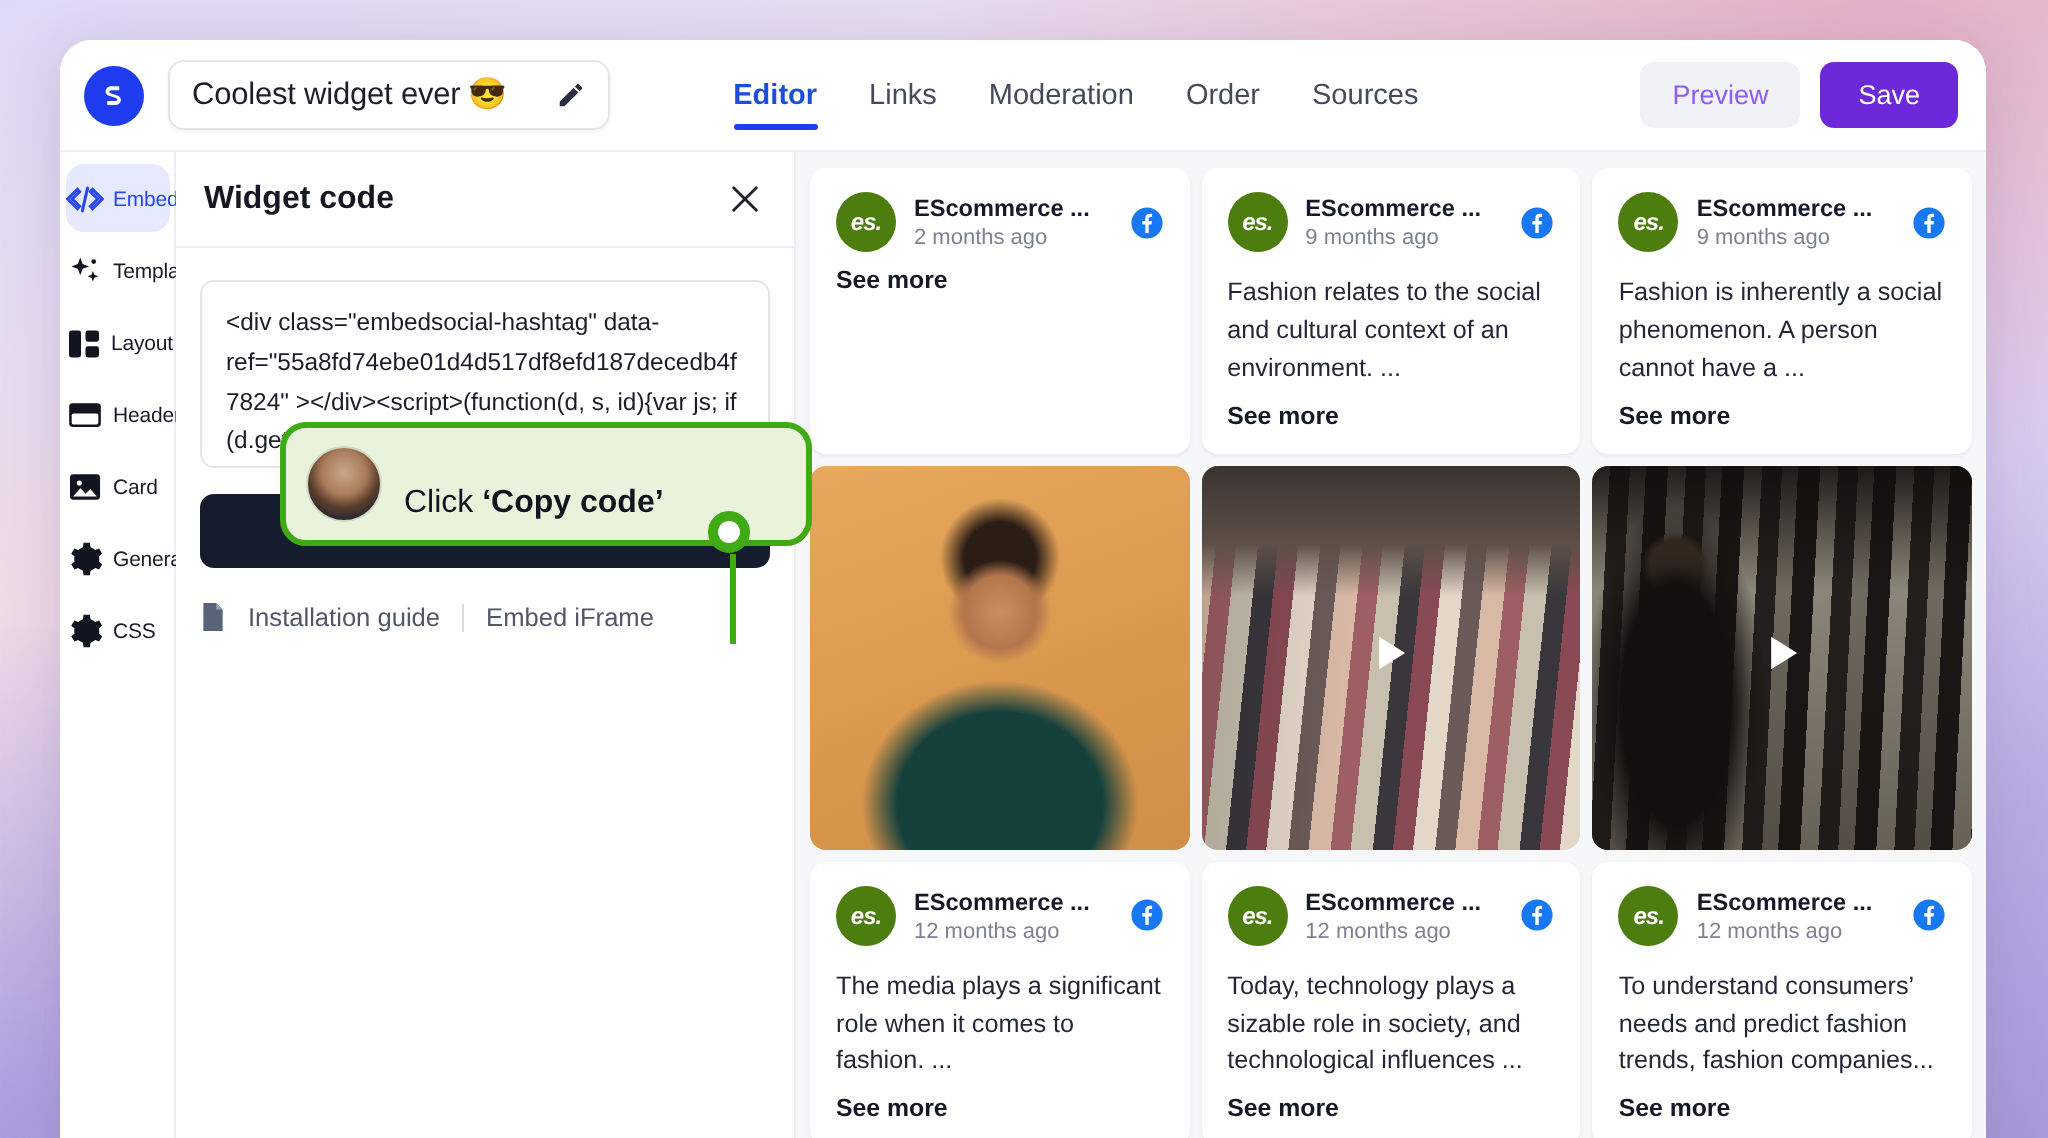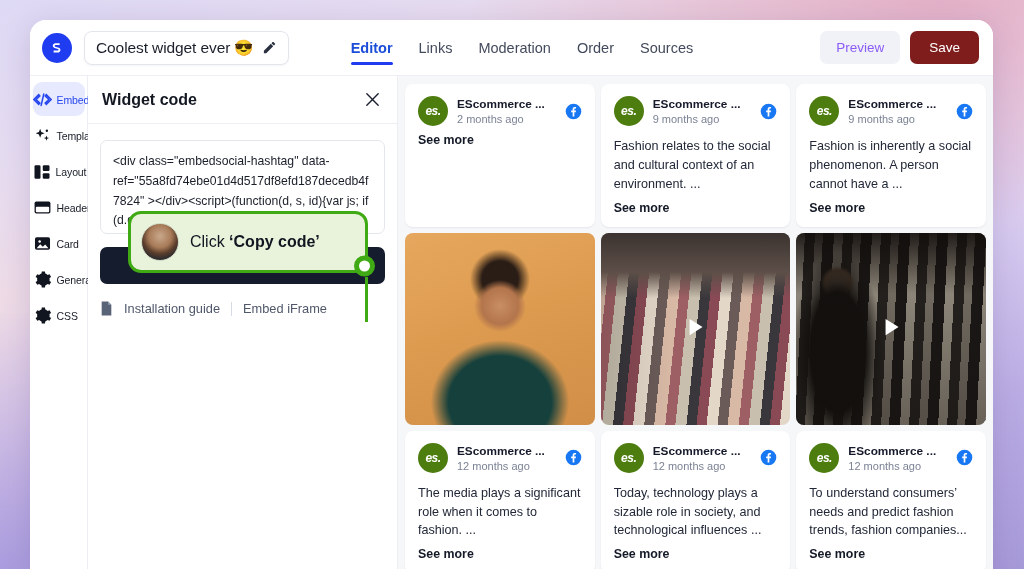--- a/index.html
+++ b/index.html
@@ -69,21 +69,21 @@
     background: #1f3cf0;
     display: flex; align-items: center; justify-content: center;
     flex: 0 0 30px;
     margin-right: 12px;
   }
   .logo svg { display:block; }
 
   .title-box {
     display: flex;
     align-items: center;
-    gap: 8px;
+    gap: 24px;
     border: 1px solid #e2e5ec;
     border-radius: 8px;
     padding: 7px 11px;
     background: #fff;
     box-shadow: 0 1px 2px rgba(30,30,60,0.05);
   }
   .title-text {
     font-size: 15.5px;
     color: #1b1f2b;
     letter-spacing: -0.1px;
@@ -129,21 +129,21 @@
     background: #f1f2f7;
     color: #8b5cf6;
     border: none;
     border-radius: 7px;
     font-size: 13.5px;
     padding: 9px 16px;
     cursor: pointer;
     font-family: inherit;
   }
   .btn-save {
-    background: #7f1d1d;
+    background: #6d28d9;
     color: #fff;
     border: none;
     border-radius: 7px;
     font-size: 13.5px;
     padding: 9px 19px;
     cursor: pointer;
     font-family: inherit;
   }
 
   
@@ -231,29 +231,29 @@
     color: #4f5769;
   }
   .links-row .lk { cursor: pointer; }
   .divider-v { width: 1px; height: 14px; background: #d7dbe3; }
   .doc-icon { display: flex; align-items: center; }
 
   
   .callout-wrap { position: absolute; left: 12px; top: 0; width: 290px; height: 0; }
   .callout {
     position: absolute;
-    left: 28px;
+    left: 40px;
     top: 87px;
-    width: 240px;
+    width: 266px;
     background: #e9f3dc;
     border: 3px solid #3faa14;
     border-radius: 13px;
     padding: 9px 10px;
     display: flex;
-    align-items: center;
+    align-items: flex-end;
     gap: 11px;
     z-index: 6;
   }
   .callout-avatar {
     width: 38px; height: 38px; border-radius: 50%;
     flex: 0 0 38px;
     background: radial-gradient(circle at 50% 34%, #c9a88c 0%, #a87b58 38%, #5d3f2c 58%, #2b2b2f 78%, #1b1b1f 100%);
     border: 1px solid #cfd9c3;
   }
   .callout-text { font-size: 16px; color: #111520; white-space: nowrap; }

